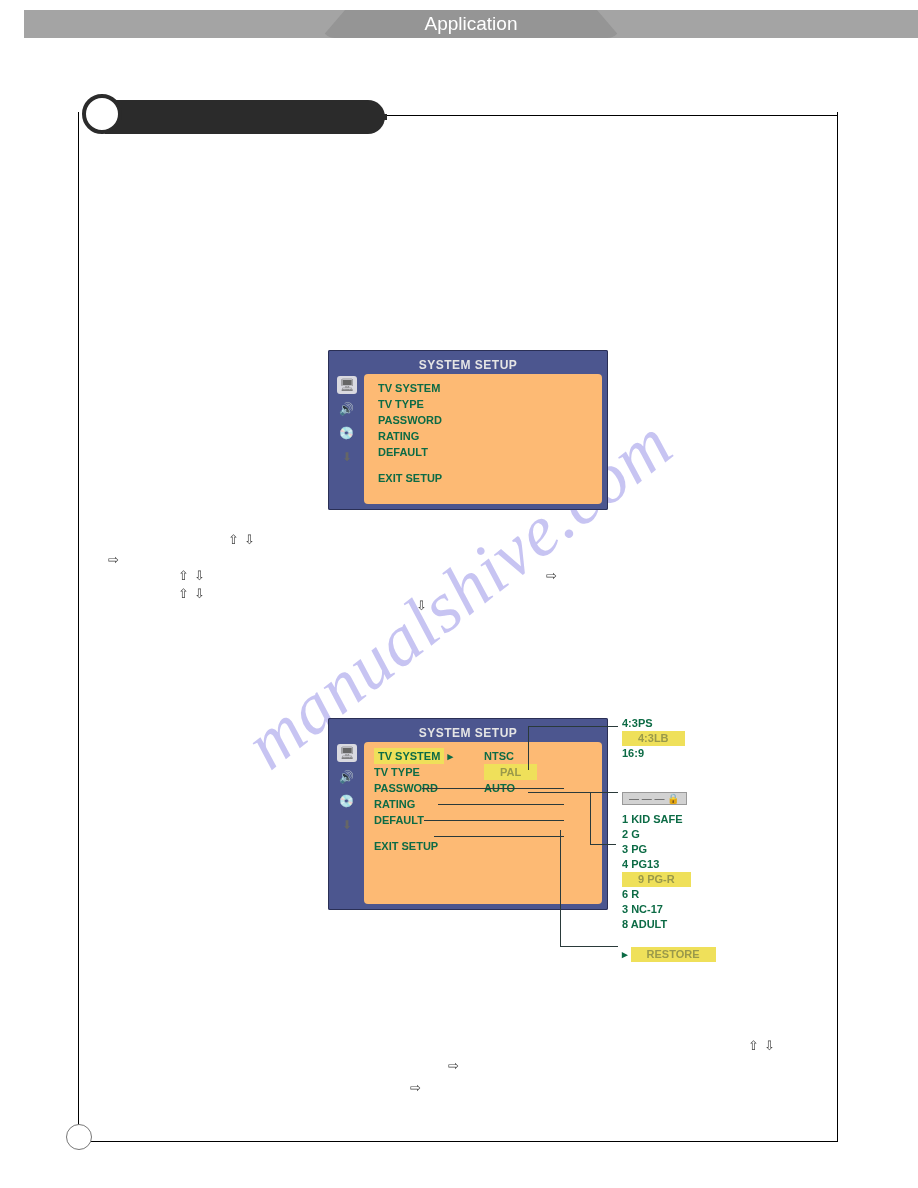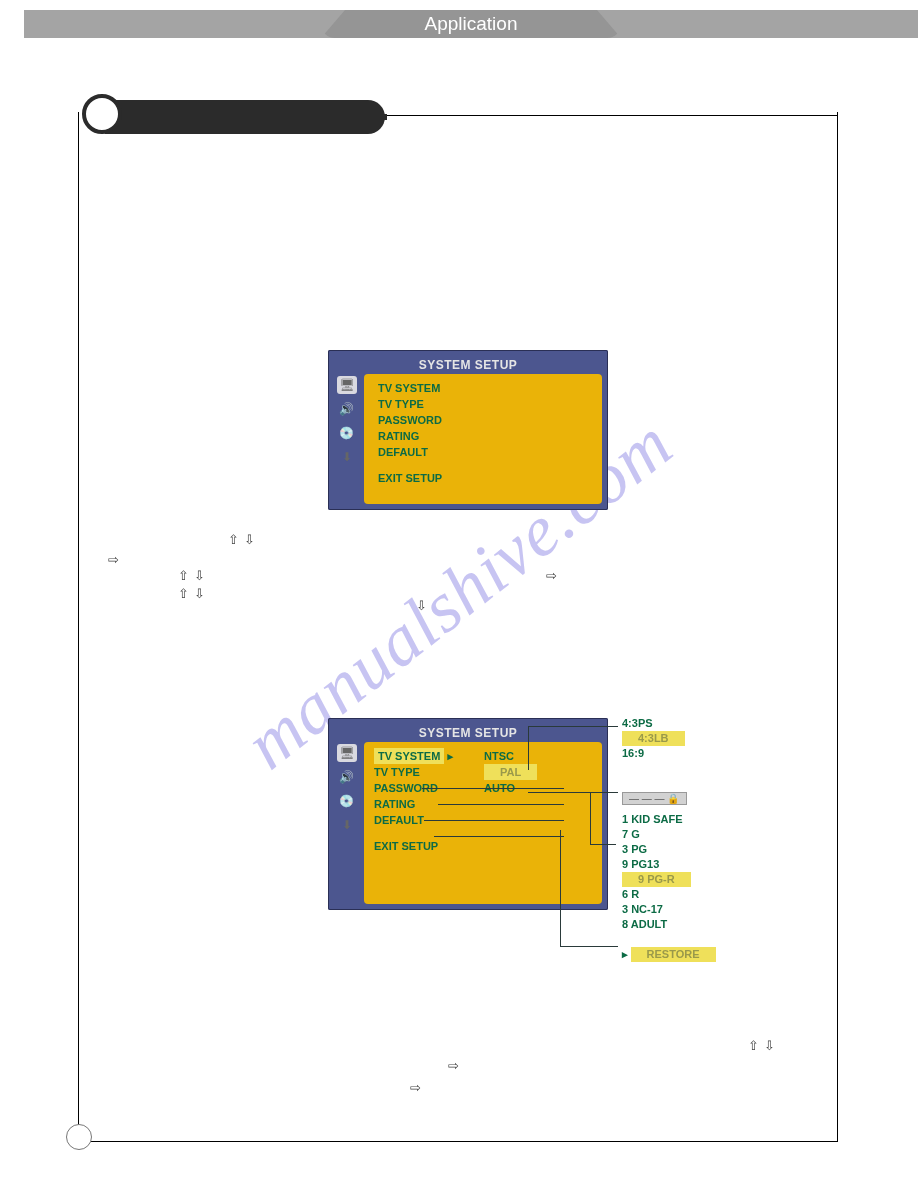--- a/index.html
+++ b/index.html
@@ -89,21 +89,21 @@
   .osd-title {
     color: #e5e5e5;
     font-weight: bold;
     font-size: 12px;
     text-align: center;
     padding: 8px 0 2px;
     letter-spacing: 0.5px;
   }
   .osd-body {
     position: absolute;
-    background: #eab308;
+    background: #fdba74;
     border-radius: 4px;
   }
   .osd-icons {
     position: absolute;
     left: 6px; top: 26px;
     width: 26px;
     display: flex; flex-direction: column; gap: 6px;
     align-items: center;
   }
   .ico {
@@ -266,23 +266,23 @@
   <div><span class="yellow-tag">4:3LB</span></div>
   <div>16:9</div>
 </div>
 
 <div style="position:absolute; top:788px; left:622px;">
   <span class="badge">— — — 🔒</span>
 </div>
 
 <div class="sub-col" style="top:812px; left:622px;">
   <div>1 KID SAFE</div>
-  <div>7 G</div>
+  <div>2 G</div>
   <div>3 PG</div>
-  <div>9 PG13</div>
+  <div>4 PG13</div>
   <div><span class="yellow-tag">9 PG-R</span></div>
   <div>6 R</div>
   <div>3 NC-17</div>
   <div>8 ADULT</div>
 </div>
 
 <div class="sub-col" style="top:947px; left:622px;">
   <span style="color:#0c6b45;">▸</span>
   <span class="yellow-tag">RESTORE</span>
 </div>

